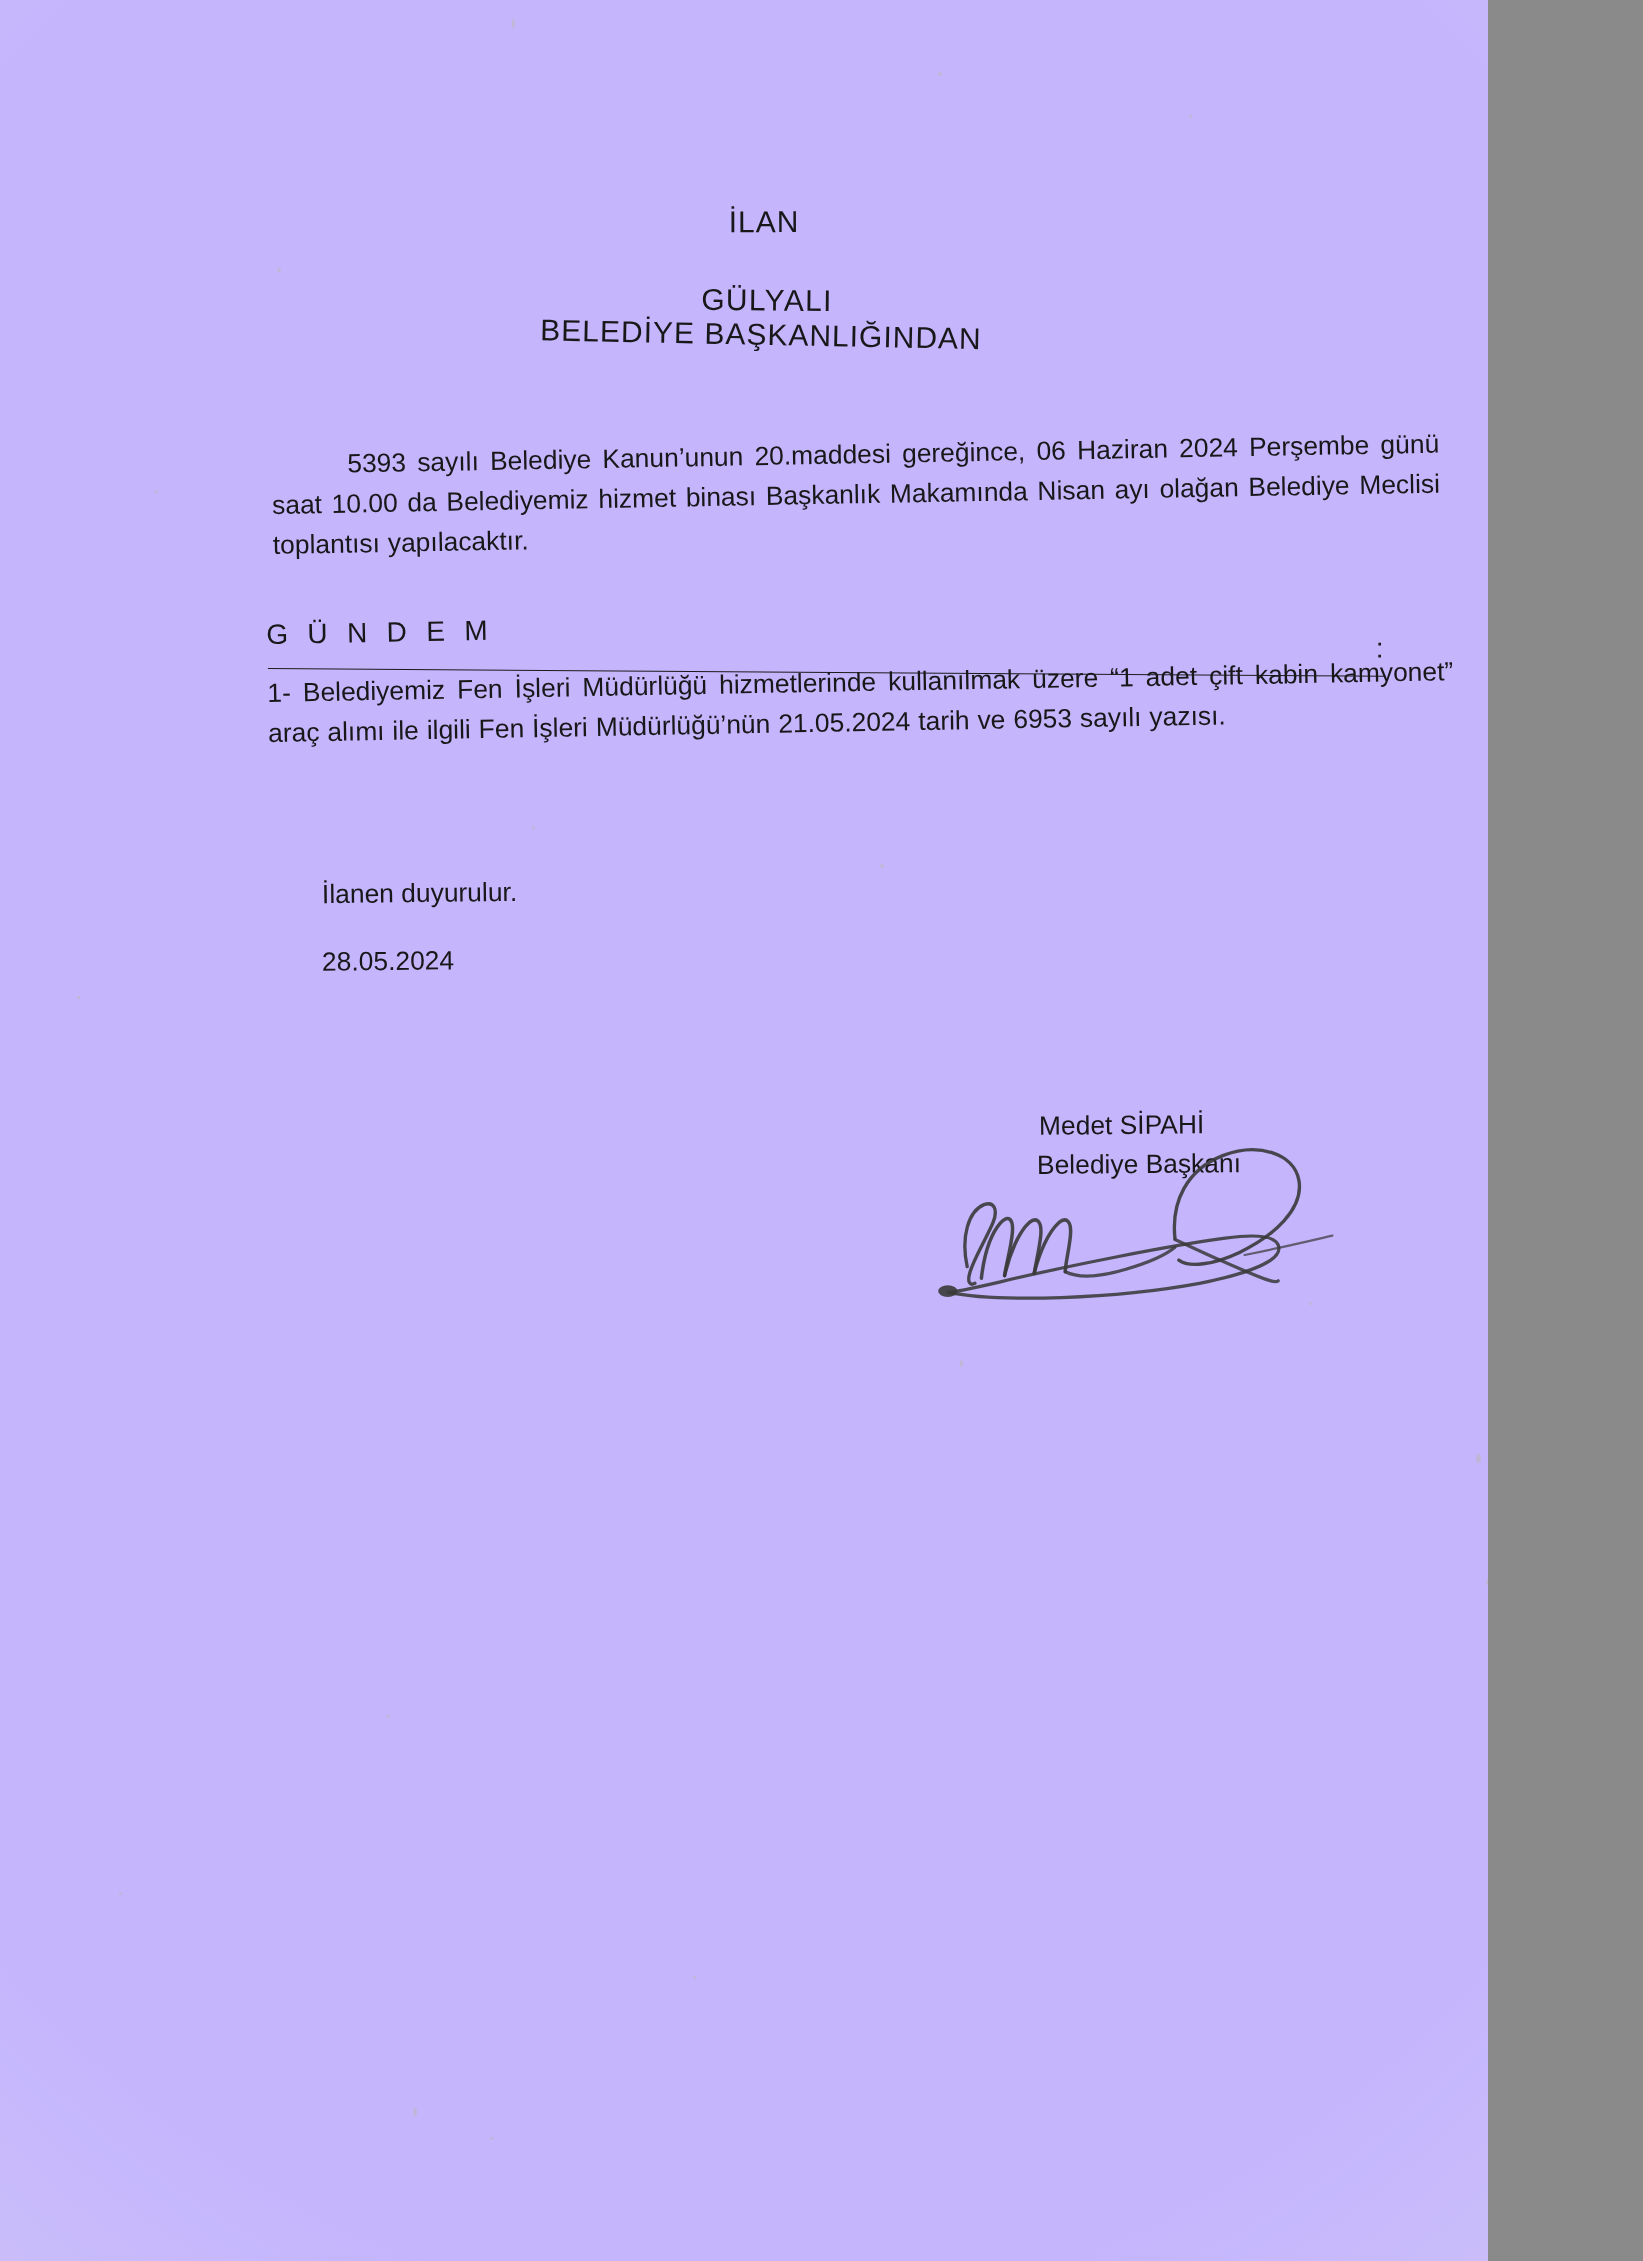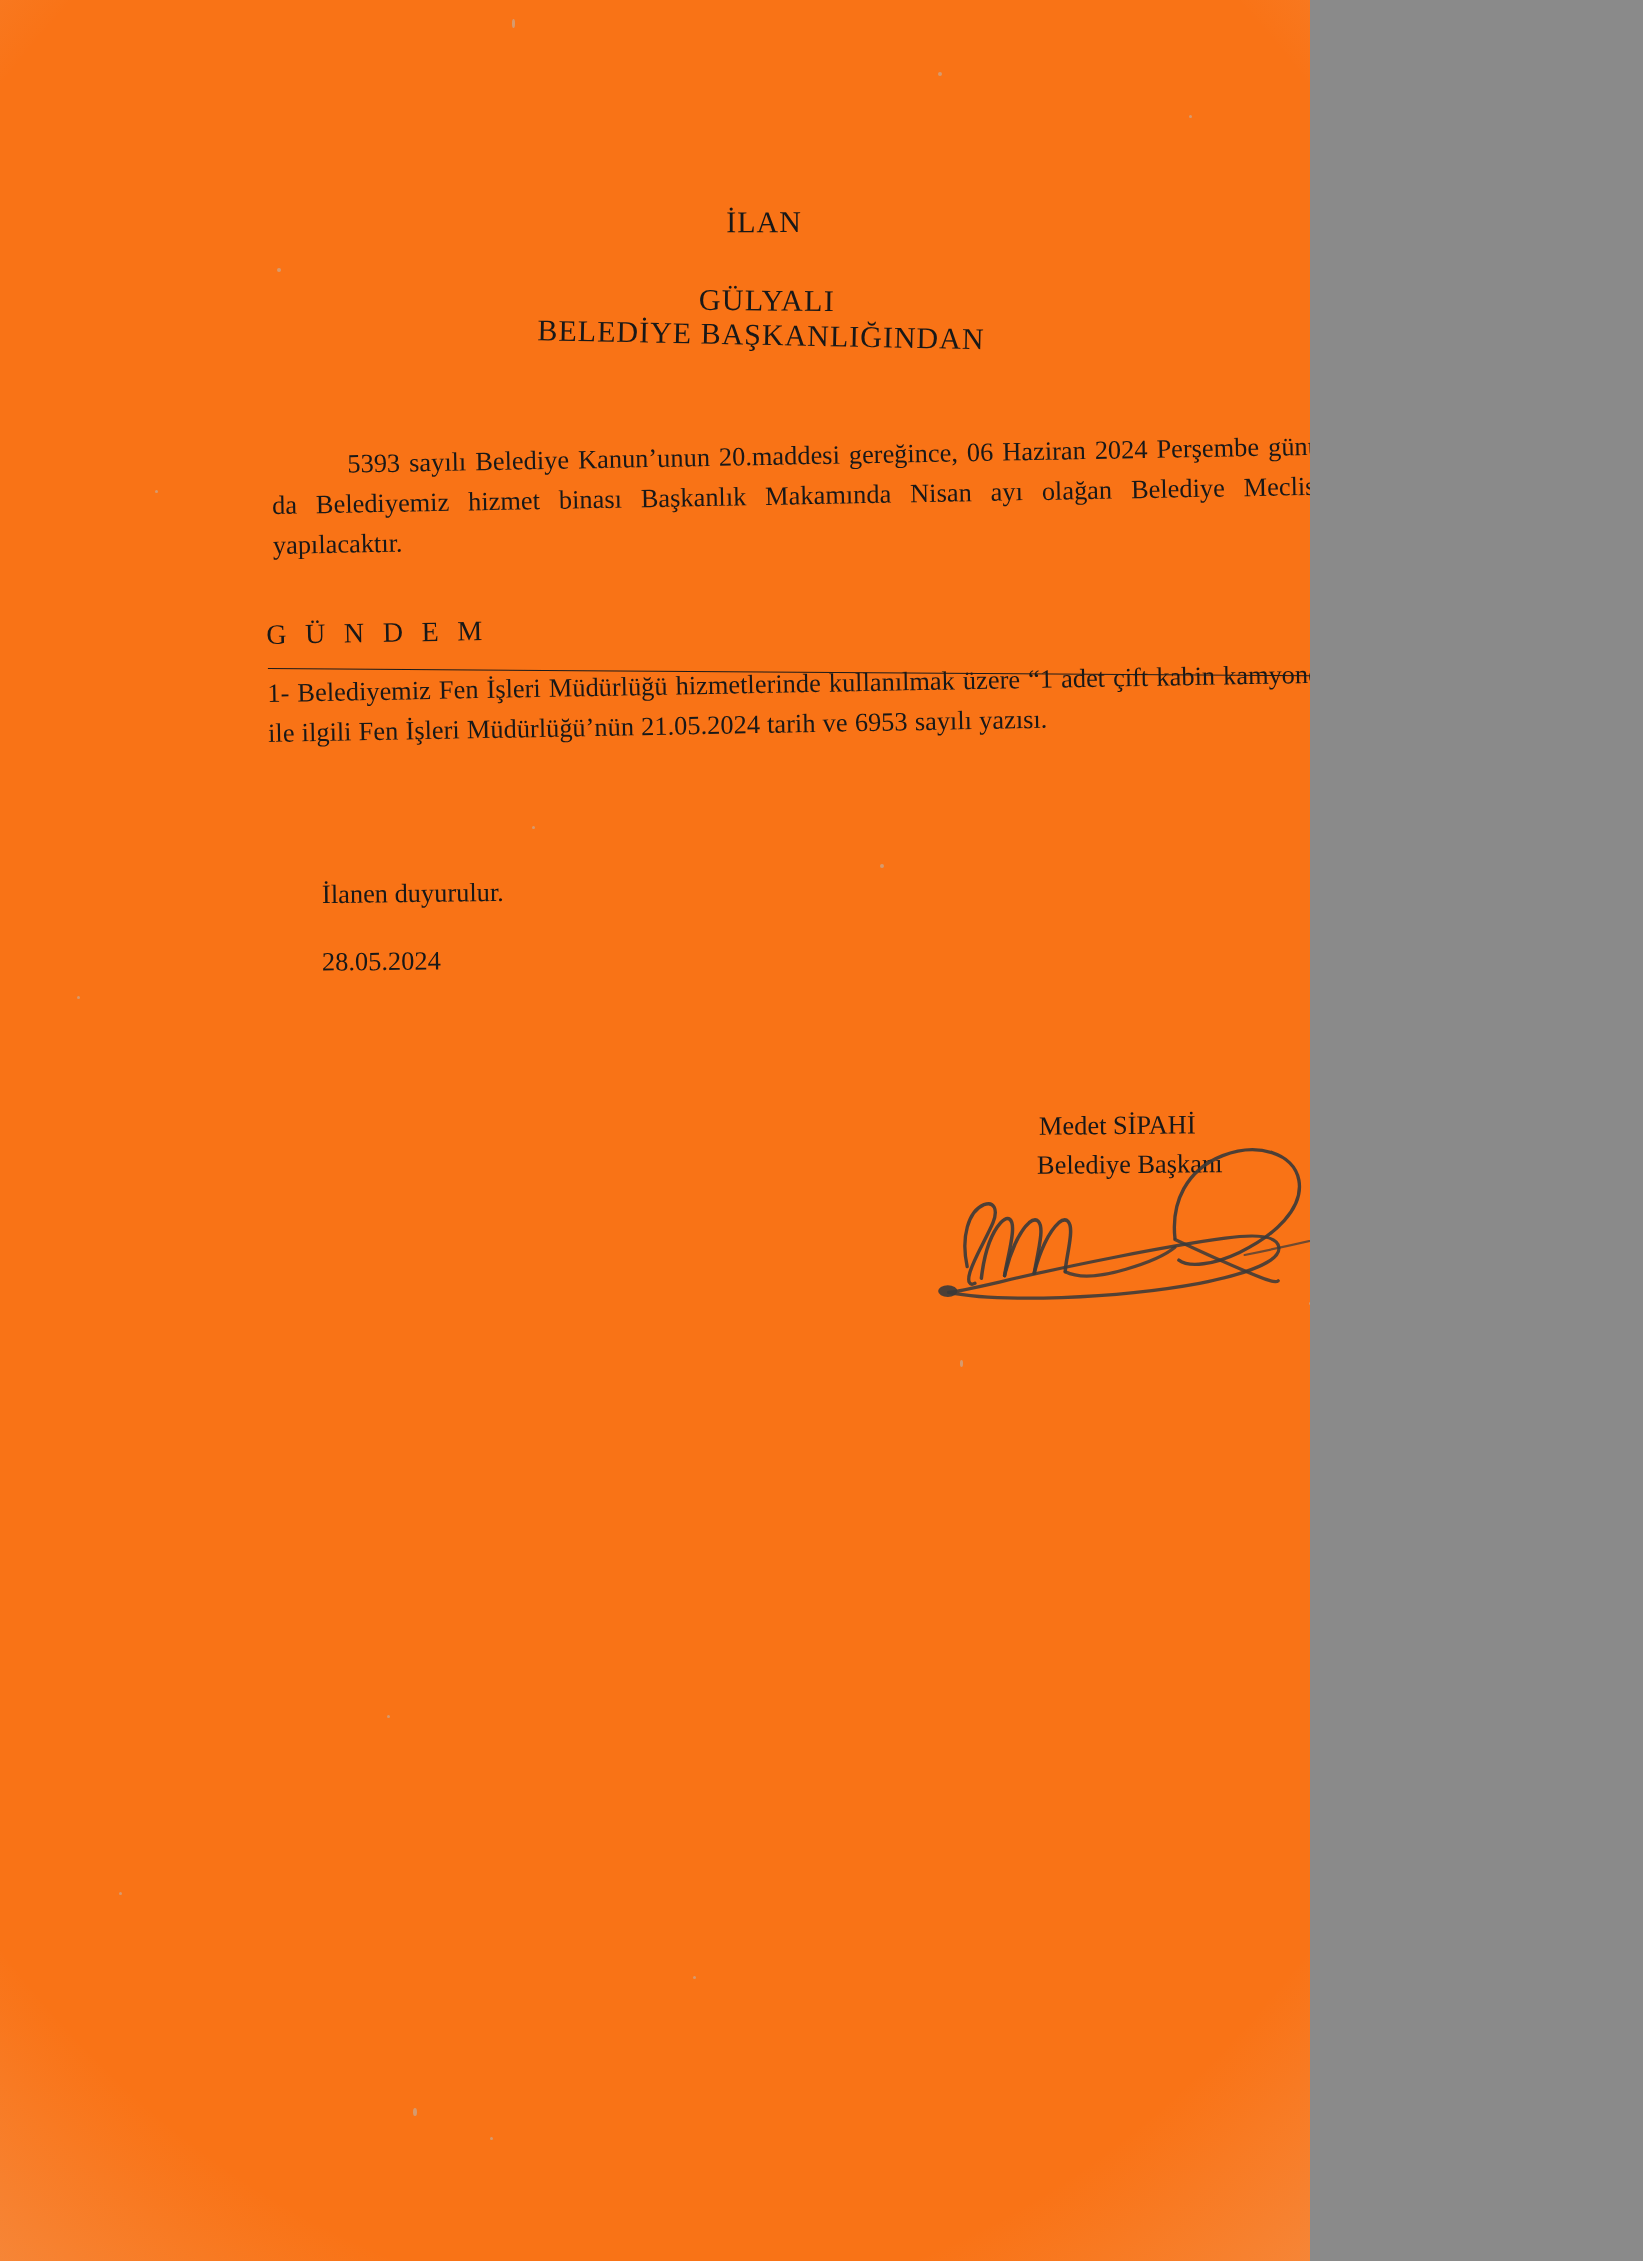--- a/index.html
+++ b/index.html
@@ -3,25 +3,25 @@
 <meta charset="utf-8">
 <title>İLAN — GÜLYALI BELEDİYE BAŞKANLIĞINDAN</title>
 <style>
   html, body {
     margin: 0;
     padding: 0;
     background: #8a8a8a;
   }
   .page {
     position: relative;
-    width: 1310px;
+    width: 1488px;
     height: 2261px;
-    background: #f97316;
+    background: #c4b5fd;
     overflow: hidden;
-    font-family: Liberation Serif, serif;
+    font-family: Liberation Sans, sans-serif;
     color: #181818;
     -webkit-font-smoothing: antialiased;
   }
 
   
   .paper-tint {
     position: absolute;
     inset: 0;
     background:
       radial-gradient(ellipse 120% 95% at 50% 45%, rgba(255,255,255,0) 60%, rgba(232,232,230,0.55) 100%);

